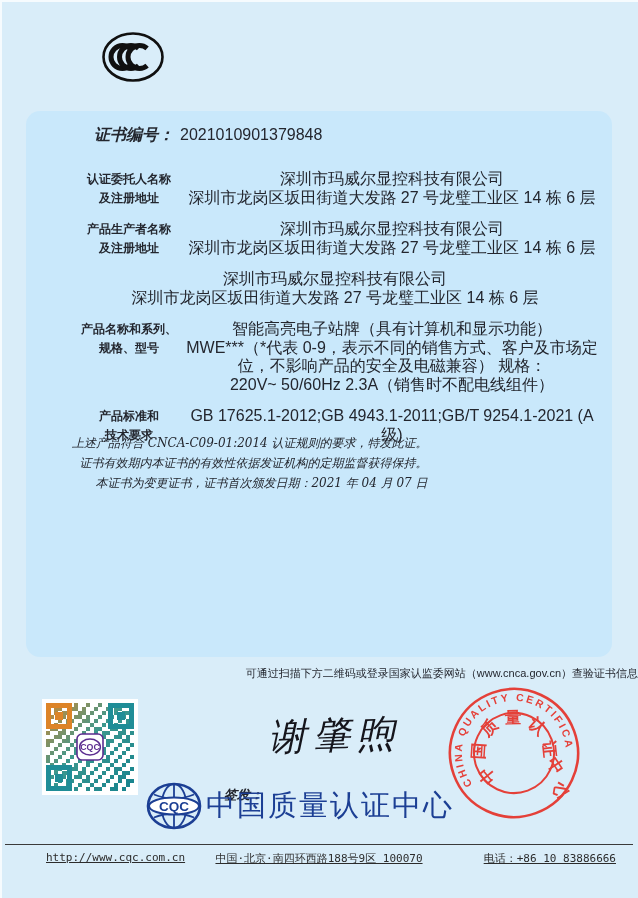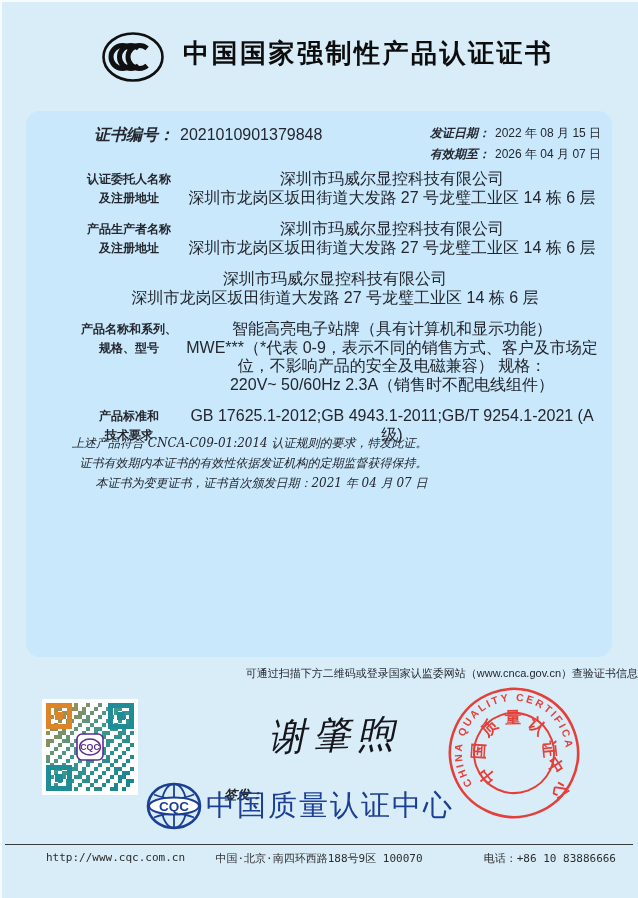--- a/index.html
+++ b/index.html
@@ -33,52 +33,43 @@
   .sign-label{position:absolute;left:224px;top:744px;font-size:13px;margin-top:42px;}
   .signature{position:absolute;left:268px;top:710px;font-size:38px;letter-spacing:6px;white-space:nowrap;
              font-family:"DejaVu Serif","Liberation Serif",serif;font-style:italic;transform:rotate(-2deg);color:#15151c;}
   
   .globe{position:absolute;left:146px;top:778px;width:56px;height:56px;}
   .issuer-name{position:absolute;left:206px;top:786px;font-size:29px;letter-spacing:2px;color:#1c3f94;white-space:nowrap;}
   
   .stamp{position:absolute;left:444px;top:683px;width:140px;height:140px;opacity:.92;}
   
   .footer-line{position:absolute;left:5px;right:5px;top:844px;border-top:1.5px solid #3a3a3a;}
-  .footer{font-family:"DejaVu Sans Mono","Liberation Mono",monospace;font-size:11px;color:#2c2c2c;}
+  .footer{font-family:"DejaVu Sans Mono","Liberation Mono",monospace;font-size:11px;color:#2c2c2c;text-decoration:underline;}
   .f-web{position:absolute;left:46px;top:851px;}
   .f-addr{position:absolute;left:0;right:0;top:851px;text-align:center;}
   .f-tel{position:absolute;right:22px;top:851px;}
 </style>
 </head>
 <body>
 
 <div class="page">
 
   <svg class="ccc-logo" viewBox="0 0 64 52" aria-hidden="true">
     <ellipse cx="32" cy="26" rx="29.5" ry="23.5" fill="none" stroke="#101010" stroke-width="2.6"></ellipse>
     <circle cx="21.5" cy="26" r="11.5" fill="none" stroke="#101010" stroke-width="5" pathLength="100" stroke-dasharray="73 27" stroke-dashoffset="-13.5"></circle>
     <circle cx="30" cy="26" r="11.5" fill="none" stroke="#101010" stroke-width="5" pathLength="100" stroke-dasharray="73 27" stroke-dashoffset="-13.5"></circle>
     <circle cx="38.5" cy="26" r="11.5" fill="none" stroke="#101010" stroke-width="5" pathLength="100" stroke-dasharray="73 27" stroke-dashoffset="-13.5"></circle>
   </svg>
-  <div class="title">中国国家强制性产品认证证书</div>
 
   <div class="panel">
 
     <div class="certno">
       <span class="kai">证书编号：</span><span>2021010901379848</span>
     </div>
 
-    <div class="dates">
-      <div>
-        <span class="kai">发证日期：</span><span>2022 年 08 月 15 日</span>
-      </div>
-      <div>
-        <span class="kai">有效期至：</span><span>2026 年 04 月 07 日</span>
-      </div>
-    </div>
 
     <div class="fields">
 
       <div class="field">
         <div class="flabels">
           <div>认证委托人名称</div>
           <div>及注册地址</div>
         </div>
         <div class="fvals">
           <div>深圳市玛威尔显控科技有限公司</div>

